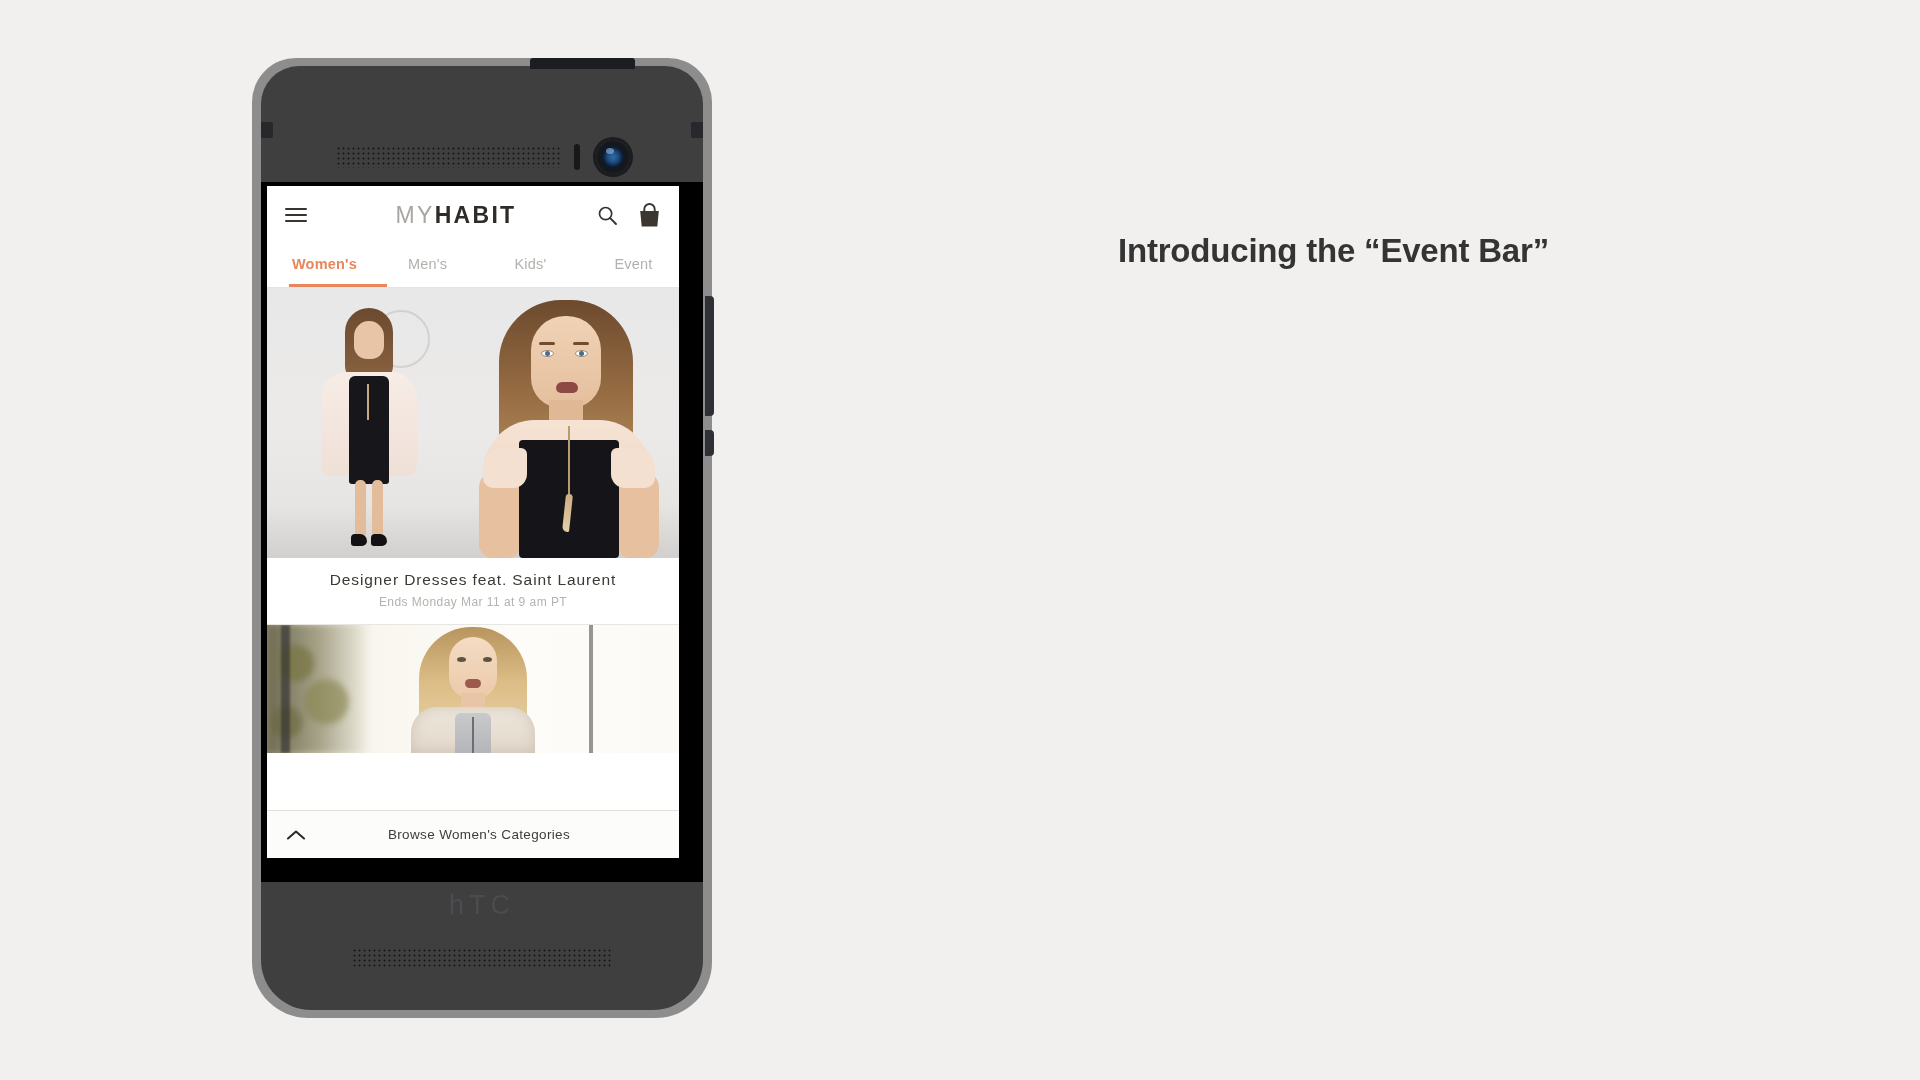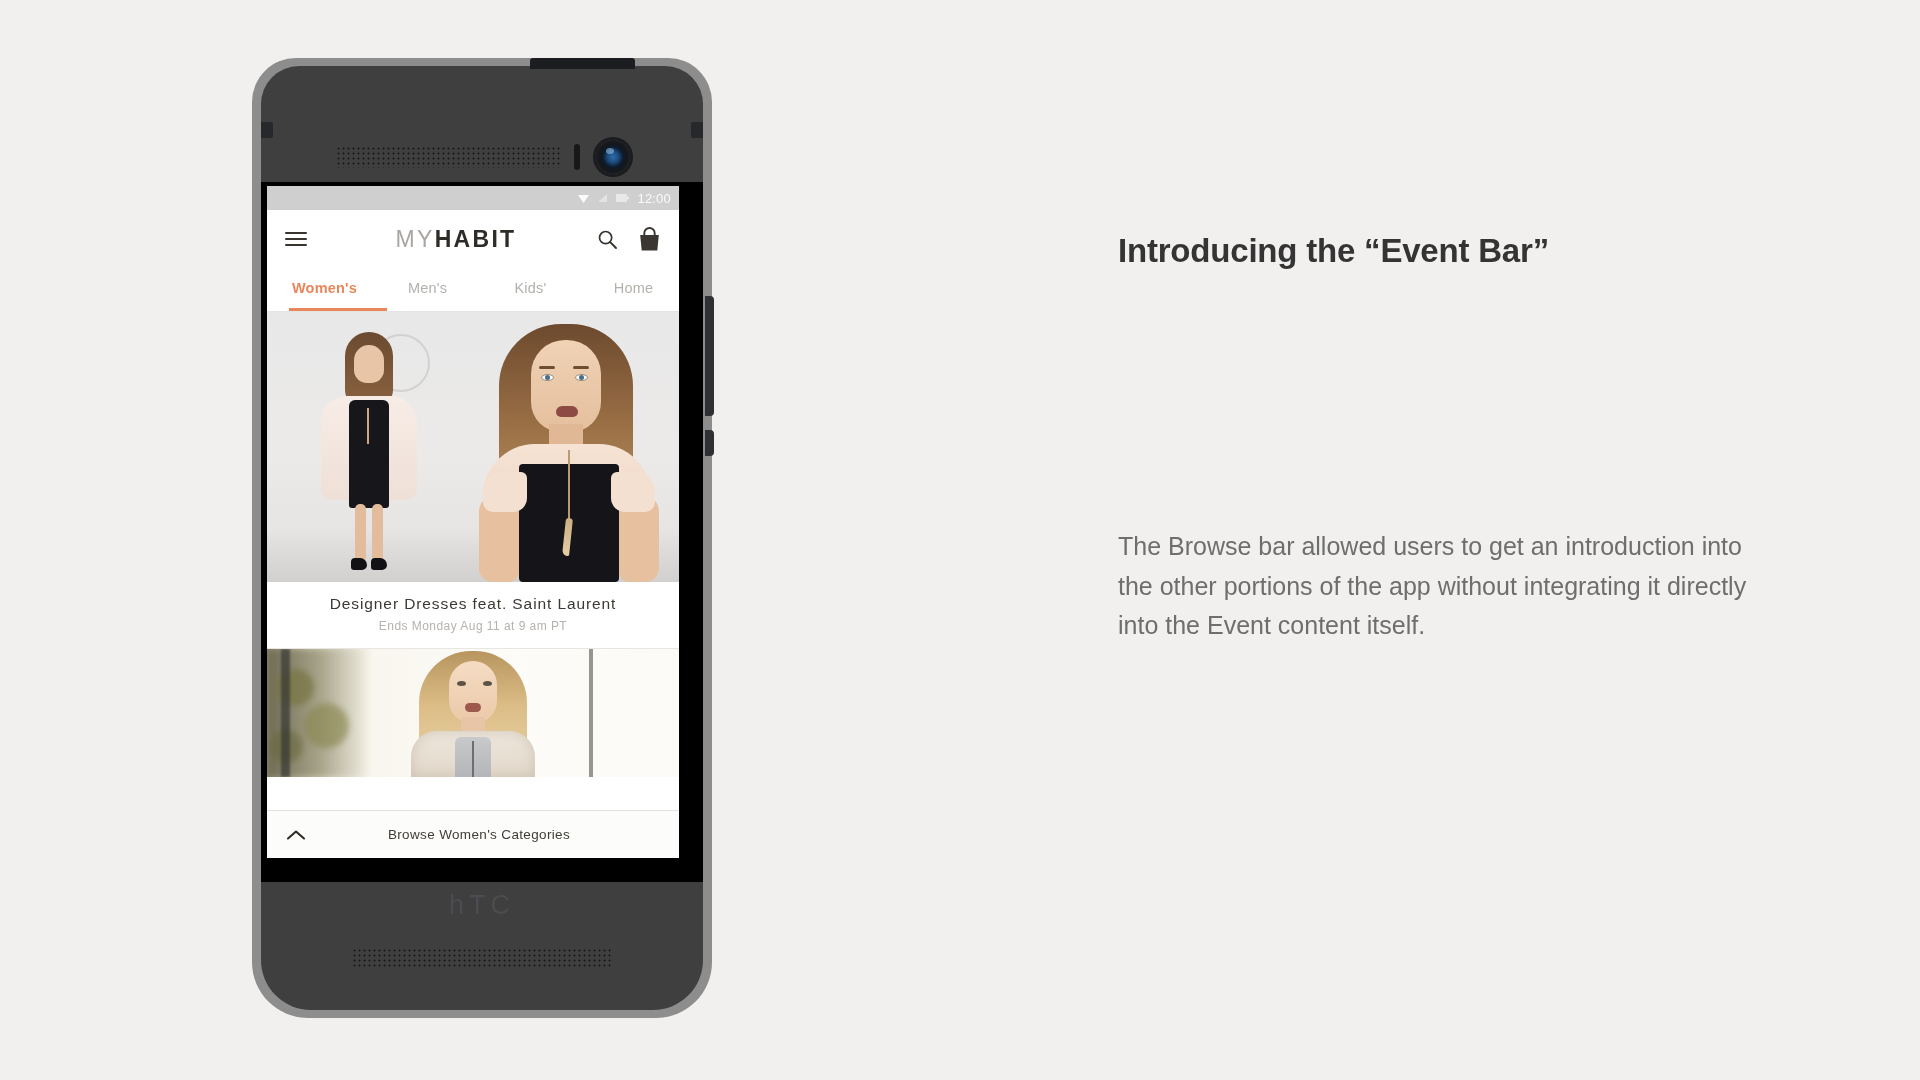--- a/index.html
+++ b/index.html
@@ -284,33 +284,20 @@
     <div class="ant r"></div>
 
     <div class="grille grille-top"></div>
     <div class="sensor"></div>
     <div class="camera"></div>
 
     <div class="screen-frame"></div>
 
     <div class="screen">
 
-      <div class="statusbar">
-        <svg class="sb-ico" width="13" height="13" viewBox="0 0 13 13">
-          <polygon points="1,3 12,3 6.5,11" fill="#fafafa"></polygon>
-        </svg>
-        <svg class="sb-ico" width="12" height="12" viewBox="0 0 12 12">
-          <polygon points="1,10 10,10 10,2" fill="#e3e3e3"></polygon>
-        </svg>
-        <svg class="sb-ico" width="14" height="10" viewBox="0 0 14 10">
-          <rect x="0" y="1" width="11" height="8" rx="1" fill="#e8e8e8"></rect>
-          <rect x="11" y="3.5" width="2" height="3" fill="#e8e8e8"></rect>
-        </svg>
-        <span class="sb-time">12:00</span>
-      </div>
 
       <div class="appbar">
         <div class="hamburger">
           <span></span>
             <span></span>
             <span></span>
         </div>
         <div class="brand">
           <span class="my">MY</span><span class="habit">HABIT</span>
         </div>
@@ -323,21 +310,21 @@
             <path d="M6.3 8 V6.2 a5.2 5.2 0 0 1 10.4 0 V8" fill="none" stroke="#3b3630" stroke-width="1.9"></path>
             <path d="M2.2 8 h18.6 l-1.5 15.4 H3.7 Z" fill="#3b3630"></path>
           </svg>
         </div>
       </div>
 
       <div class="tabs">
         <div class="tab active">Women's</div>
         <div class="tab">Men's</div>
         <div class="tab">Kids'</div>
-        <div class="tab">Home</div>
+        <div class="tab">Event</div>
         <div class="tab-underline"></div>
       </div>
 
       <div class="event-img">
         <div class="floor-shadow"></div>
         <div class="circle-watermark"></div>
 
         <div class="modelA">
           <div class="mA-hair2"></div>
           <div class="mA-hair"></div>
@@ -368,21 +355,21 @@
           <div class="mB-bodice"></div>
           <div class="mB-sleeveL"></div>
             <div class="mB-sleeveR"></div>
           <div class="mB-chain"></div>
           <div class="mB-pendant"></div>
         </div>
       </div>
 
       <div class="event-meta">
         <div class="event-title">Designer Dresses feat. Saint Laurent</div>
-        <div class="event-sub">Ends Monday Aug 11 at 9 am PT</div>
+        <div class="event-sub">Ends Monday Mar 11 at 9 am PT</div>
       </div>
 
       <div class="event-img2">
         <div class="foliage"></div>
         <div class="pole"></div>
         <div class="pole2"></div>
         <div class="modelC">
           <div class="mC-hair"></div>
           <div class="mC-face"></div>
           <div class="mC-eye l"></div>
@@ -406,16 +393,15 @@
 
     </div>
 
     <div class="htc-logo">hTC</div>
     <div class="grille grille-bot"></div>
 
   </div>
 
   <div class="copy">
     <div class="copy-title">Introducing the “Event Bar”</div>
-    <div class="copy-body">The Browse bar allowed users to get an introduction into the other portions of the app without integrating it directly into the Event content itself.</div>
   </div>
 
 </div>
 
 </body></html>

